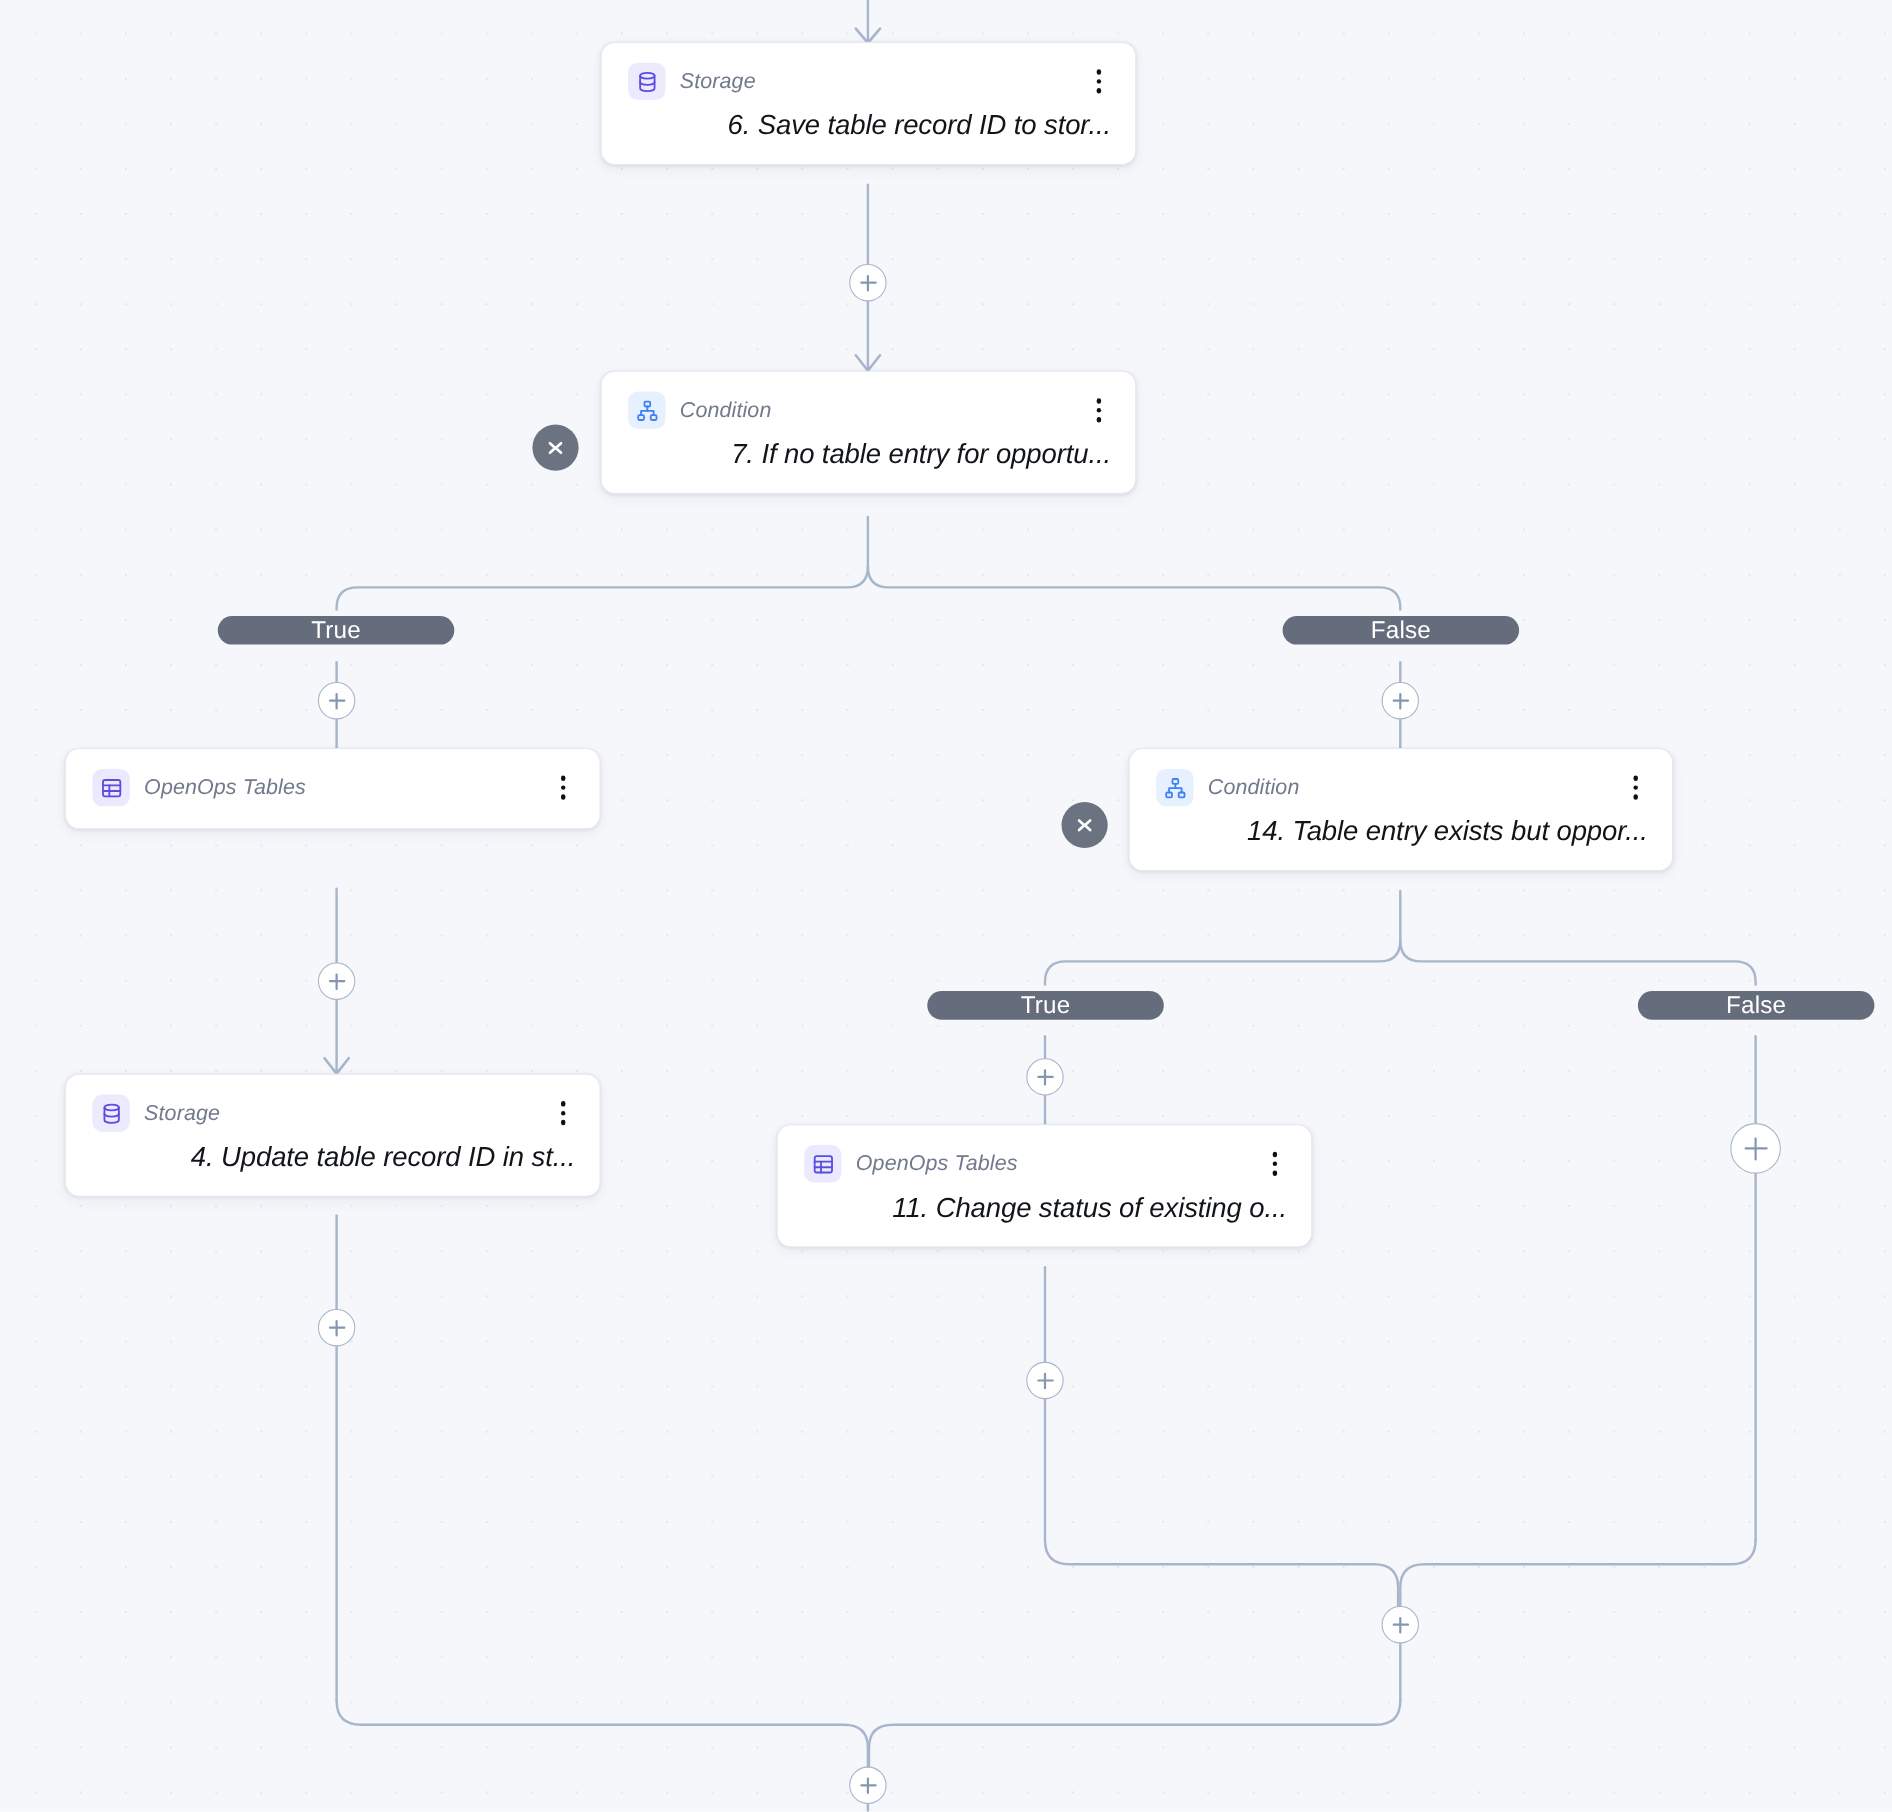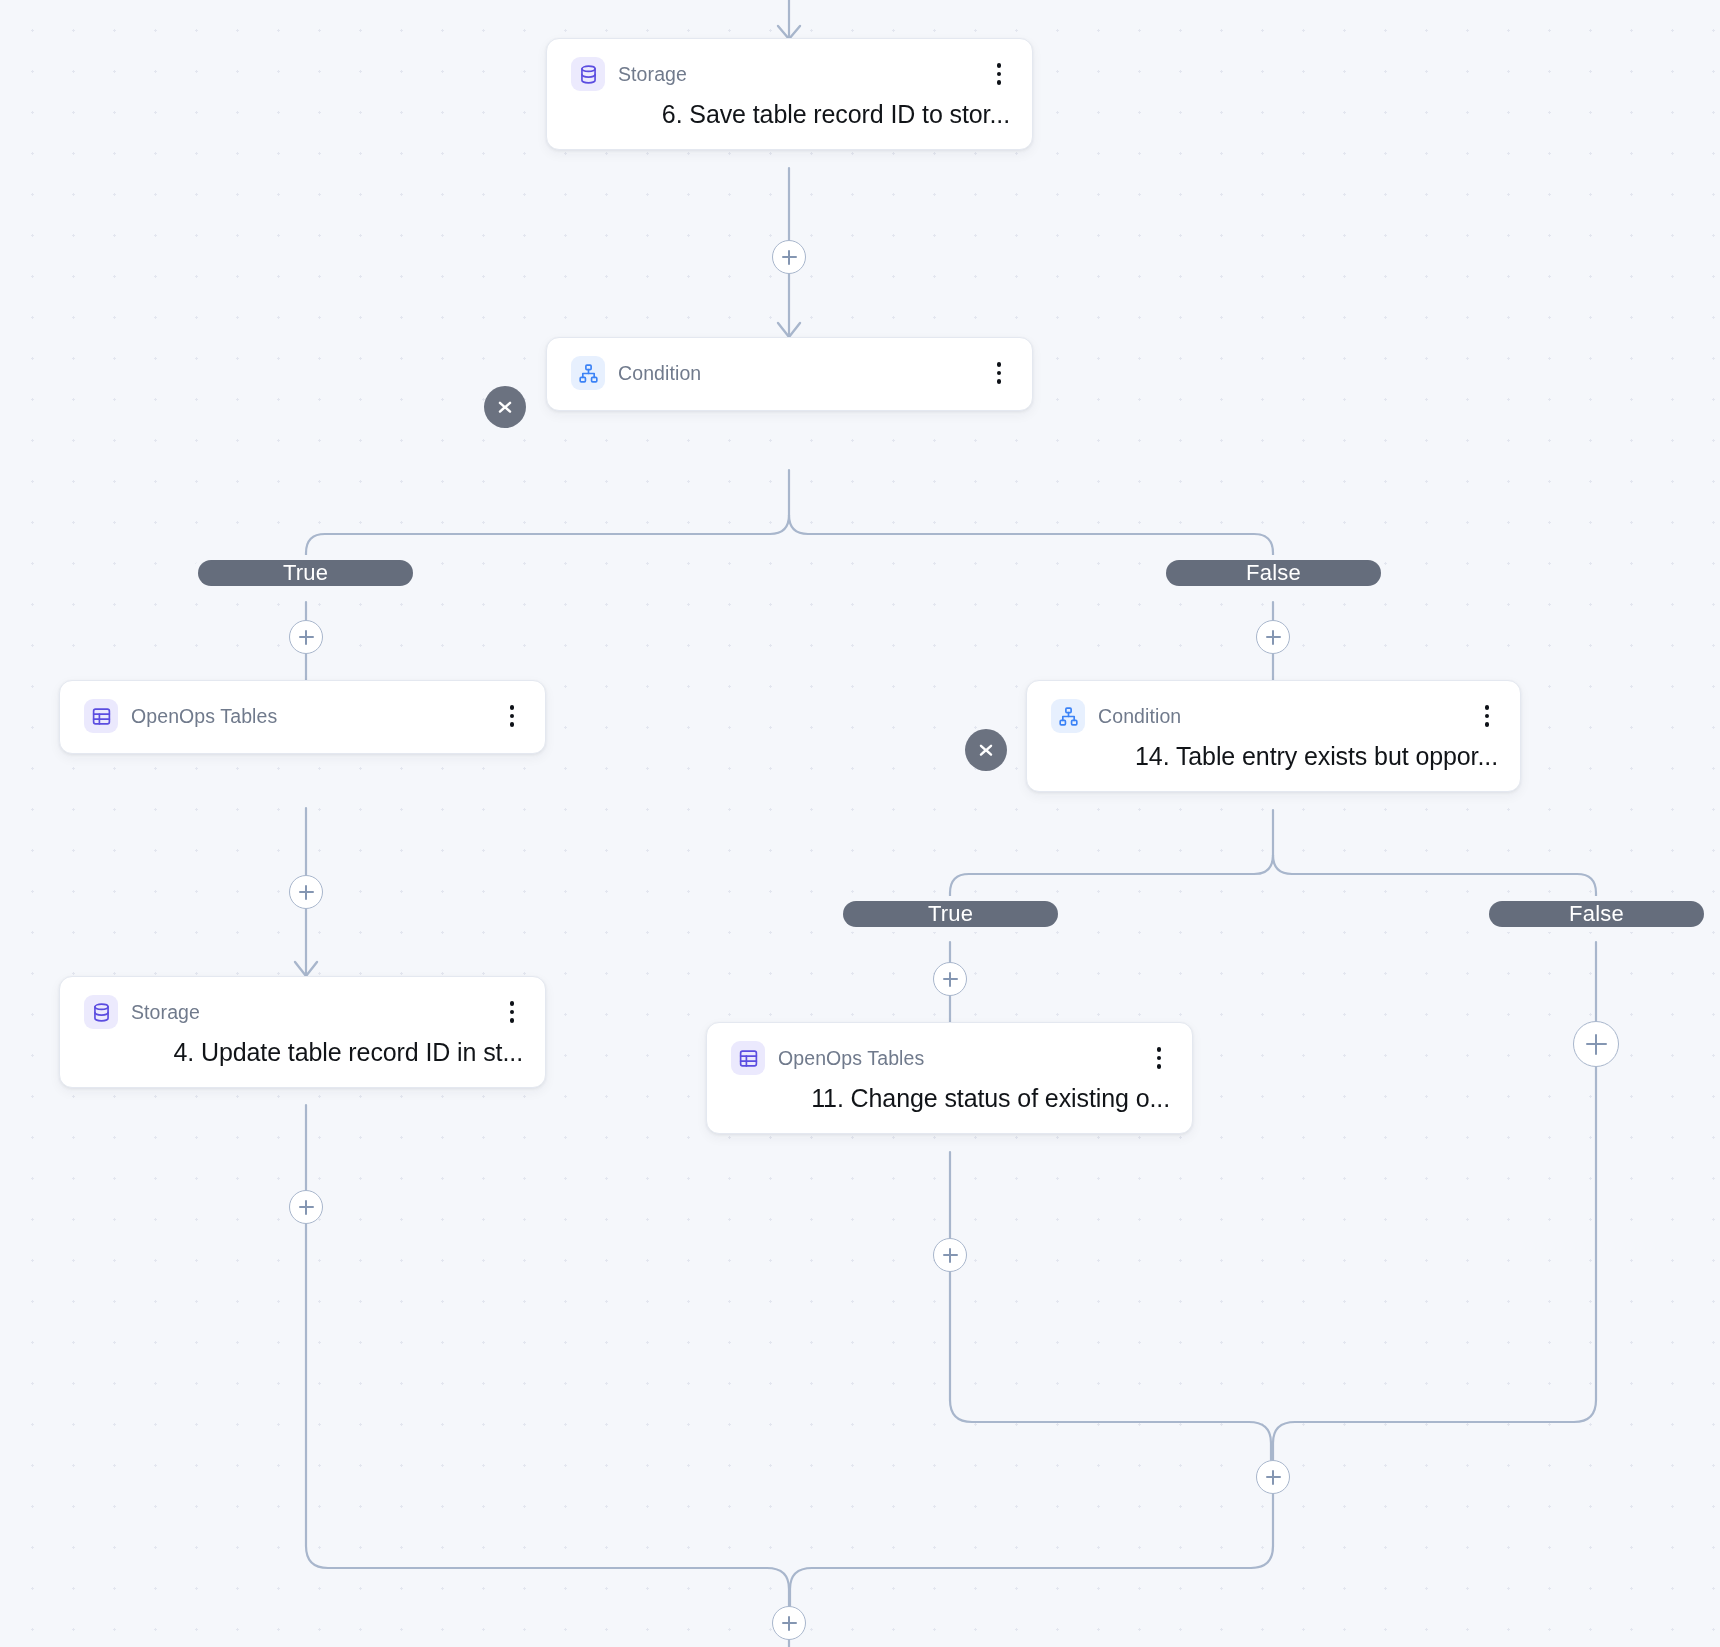--- a/index.html
+++ b/index.html
@@ -48,20 +48,21 @@
     position: absolute;
     background: #ffffff;
     border: 1.3px solid #e4e8f0;
     border-radius: 13px;
     box-shadow: 0 1px 3px rgba(30,41,59,.07), 0 4px 12px rgba(30,41,59,.05);
     padding: 18px 22px 20px 24px;
     display: flex;
     flex-direction: column;
     gap: 9px;
     cursor: pointer;
+    font-style: italic;
   }
 
   .node-head {
     display: flex;
     align-items: center;
     gap: 13px;
     position: relative;
   }
 
   .node-icon {
@@ -257,20 +258,21 @@
           <path d="M5.5 16.5V12h13v4.5"></path>
         </svg>
       </span>
       <span class="node-kind">Condition</span>
       <span class="dots-menu">
         <i></i>
           <i></i>
           <i></i>
       </span>
     </div>
+    <div class="node-title">7. If no table entry for opportu...</div>
   </div>
 
   <div class="collapse-btn" style="left:484px; top:386px;">
     <svg width="22" height="22" viewBox="0 0 24 24" fill="none" stroke="#ffffff" stroke-width="2.6" stroke-linecap="round" stroke-linejoin="round">
       <polyline points="6.5,7.5 12,12.5 17.5,7.5"></polyline>
       <polyline points="6.5,17 12,12 17.5,17"></polyline>
     </svg>
   </div>
 
   <div class="node" style="left:59px; top:680px; width:487px;">

